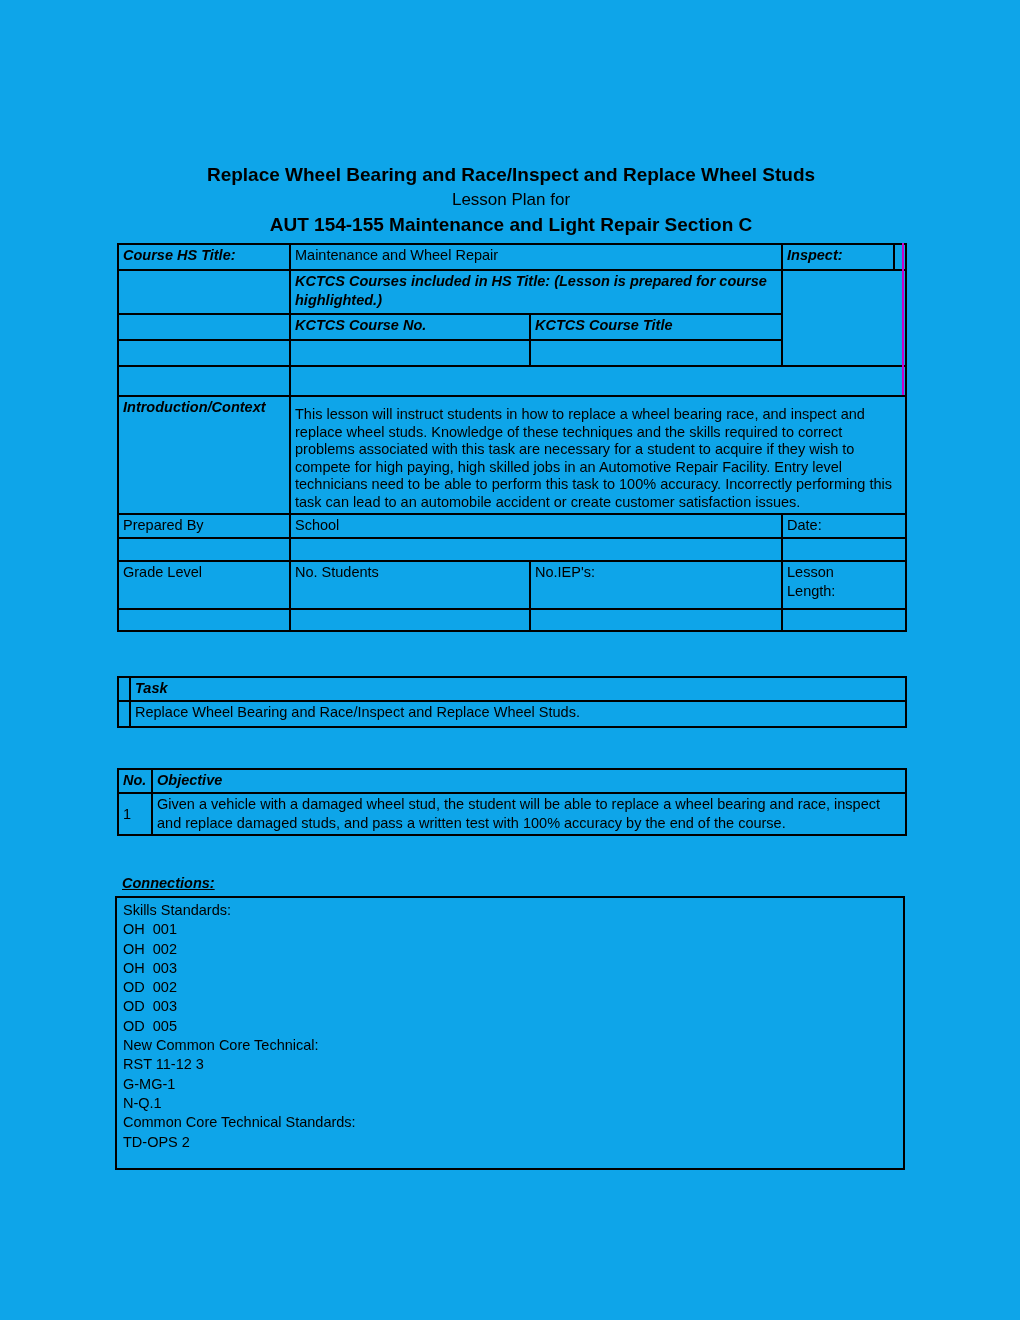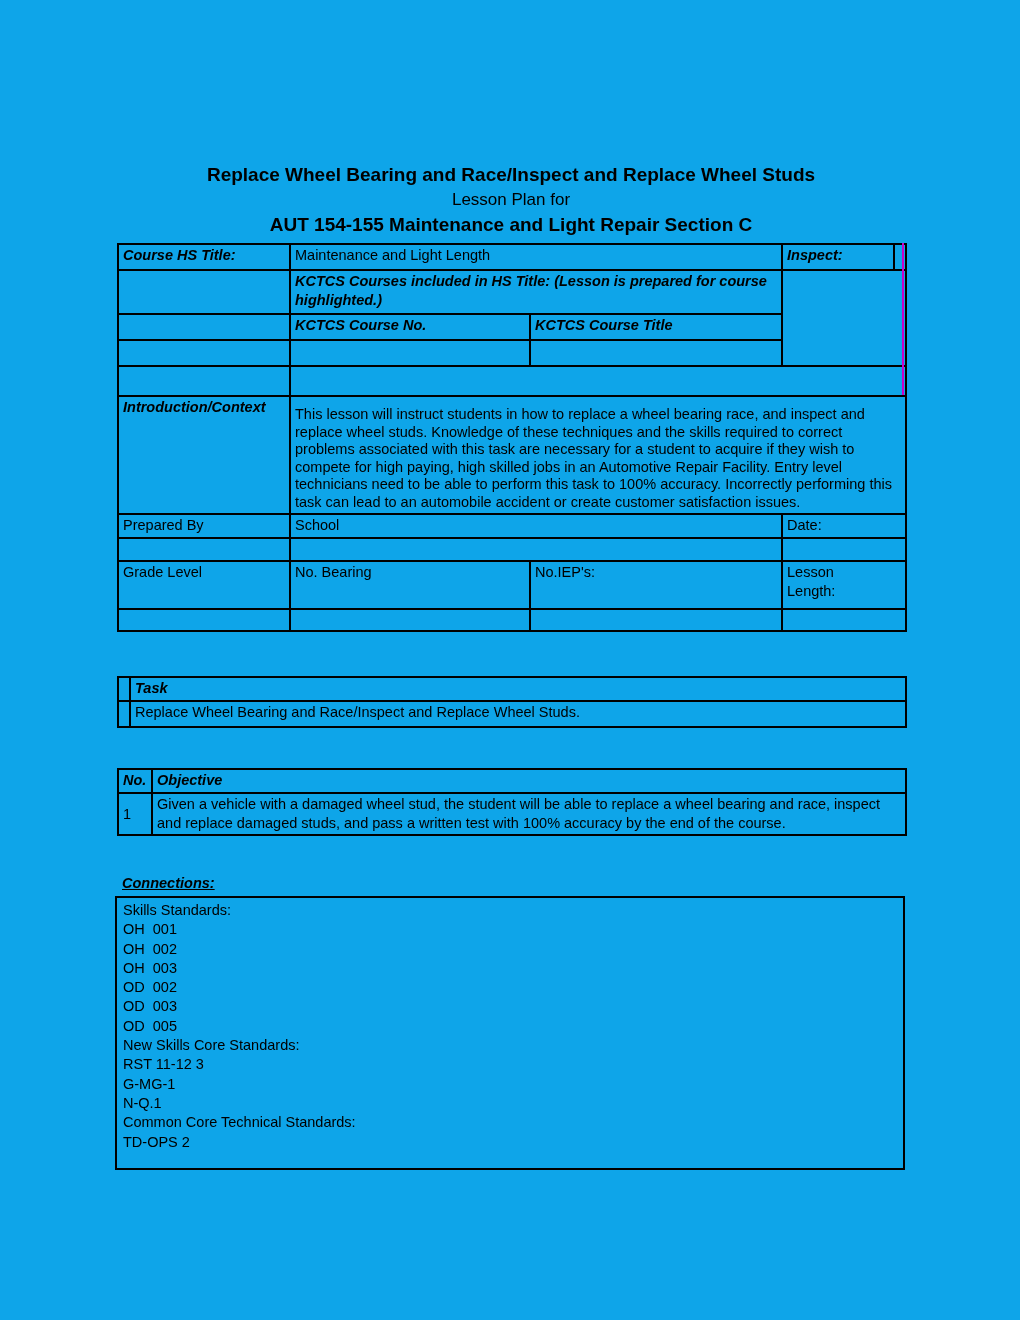--- a/index.html
+++ b/index.html
@@ -76,21 +76,21 @@
       <colgroup>
         <col style="width:172px">
           <col style="width:240px">
           <col style="width:252px">
           <col style="width:112px">
           <col style="width:12px">
       </colgroup>
       <tbody>
           <tr class="h26">
         <td class="bi">Course HS Title:</td>
-        <td colspan="2">Maintenance and Light Length</td>
+        <td colspan="2">Maintenance and Wheel Repair</td>
         <td class="bi">Inspect:</td>
         <td></td>
       </tr>
       <tr class="h44">
         <td></td>
         <td colspan="2" class="bi">KCTCS Courses included in HS Title: (Lesson is prepared for course highlighted.)</td>
         <td colspan="2" rowspan="3"></td>
       </tr>
       <tr class="h26">
         <td></td>
@@ -115,21 +115,21 @@
         <td colspan="2" class="b">School</td>
         <td colspan="2" class="b">Date:</td>
       </tr>
       <tr class="h23">
         <td></td>
         <td colspan="2"></td>
         <td colspan="2"></td>
       </tr>
       <tr class="h48">
         <td class="b">Grade Level</td>
-        <td class="b">No. Bearing</td>
+        <td class="b">No. Students</td>
         <td class="b">No.IEP's:</td>
         <td colspan="2" class="b lesson-length-cell">Lesson Length:</td>
       </tr>
       <tr class="h22">
         <td></td>
         <td></td>
         <td></td>
         <td colspan="2"></td>
       </tr>
     </tbody>
@@ -171,21 +171,21 @@
 
     <div class="connections-label">Connections:</div>
     <div class="connections-box">
       <div>Skills Standards:</div>
       <div>OH  001</div>
       <div>OH  002</div>
       <div>OH  003</div>
       <div>OD  002</div>
       <div>OD  003</div>
       <div>OD  005</div>
-      <div>New Skills Core Standards:</div>
+      <div>New Common Core Technical:</div>
       <div>RST 11-12 3</div>
       <div>G-MG-1</div>
       <div>N-Q.1</div>
       <div>Common Core Technical Standards:</div>
       <div>TD-OPS 2</div>
     </div>
 
   </div>
 
   <div class="magenta-line"></div>

